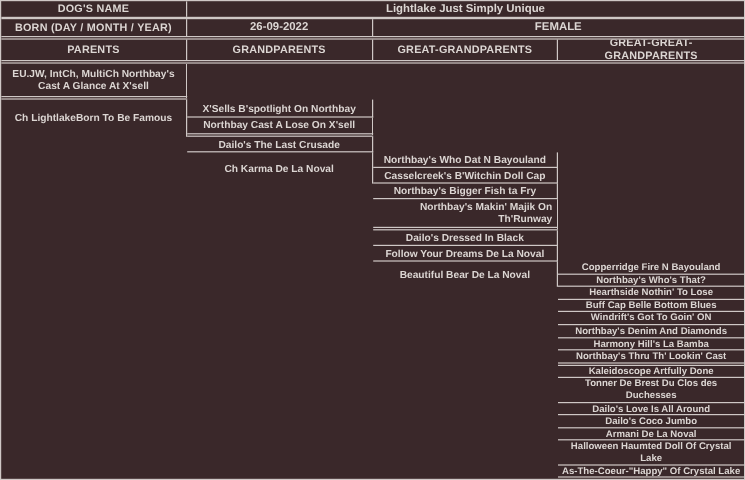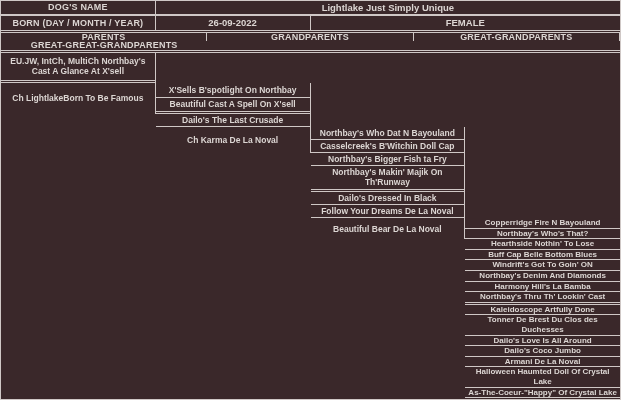--- a/index.html
+++ b/index.html
@@ -24,34 +24,34 @@
     line-height:1.2;
     overflow:hidden;
     font-weight:bold;
   }
   .br{border-right:1px solid var(--line);}
   .bb{border-bottom:1px solid var(--line);}
   .bd{border-bottom:3px double var(--line);}
   
   .hrow1{height:22px;display:grid;grid-template-columns:1fr 3fr;border-bottom:2px solid var(--line);}
   .hrow2{height:24px;display:grid;grid-template-columns:1fr 1fr 2fr;border-bottom:3px double var(--line);}
-  .hrow3{height:20px;display:grid;grid-template-columns:repeat(3,1fr);border-bottom:3px double var(--line);}
+  .hrow3{height:20px;display:grid;grid-template-columns:repeat(4,1fr);border-bottom:3px double var(--line);}
   .hlabel{font-weight:bold;font-size:9px;letter-spacing:.2px;}
   .hvalue{font-size:9.5px;}
   
   .grid{
     flex:1;
     display:grid;
     grid-template-columns:repeat(4,1fr);
     grid-template-rows:repeat(16,1fr);
   }
   .name{font-size:8.5px;}
   .name.small{font-size:8px;padding:0 2px;}
   .c1{grid-column:1;} .c2{grid-column:2;} .c3{grid-column:3;} .c4{grid-column:4;}
-  .sp8{grid-row:span 8;} .sp4{grid-row:span 4;} .sp2{grid-row:span 2;} .sp1{grid-row:span 1;}
+  .sp8{grid-row:span 8;} .sp4{grid-row:span 4;} .sp2{grid-row:span 2;text-align:right;} .sp1{grid-row:span 1;}
 </style>
 </head>
 <body>
 
 <div class="pedigree">
 
   <div class="hrow1">
     <div class="cell hlabel br">DOG'S NAME</div>
     <div class="cell hvalue">Lightlake Just Simply Unique</div>
   </div>
@@ -68,21 +68,21 @@
     <div class="cell hlabel br">GREAT-GRANDPARENTS</div>
     <div class="cell hlabel">GREAT-GREAT-GRANDPARENTS</div>
   </div>
 
   <div class="grid">
 
     <div class="cell name c1 sp8 br bd">EU.JW, IntCh, MultiCh Northbay's Cast A Glance At X'sell</div>
     <div class="cell name c1 sp8 br">Ch LightlakeBorn To Be Famous</div>
 
     <div class="cell name c2 sp4 br bb">X'Sells B'spotlight On Northbay</div>
-    <div class="cell name c2 sp4 br bd">Beautiful Cast A Spell On X'sell</div>
+    <div class="cell name c2 sp4 br bd">Northbay Cast A Lose On X'sell</div>
     <div class="cell name c2 sp4 br bb">Dailo's The Last Crusade</div>
     <div class="cell name c2 sp4 br">Ch Karma De La Noval</div>
 
     <div class="cell name c3 sp2 br bb">Northbay's Who Dat N Bayouland</div>
     <div class="cell name c3 sp2 br bb">Casselcreek's B'Witchin Doll Cap</div>
     <div class="cell name c3 sp2 br bb">Northbay's Bigger Fish ta Fry</div>
     <div class="cell name c3 sp2 br bd">Northbay's Makin' Majik On Th'Runway</div>
     <div class="cell name c3 sp2 br bb">Dailo's Dressed In Black</div>
     <div class="cell name c3 sp2 br bb">Follow Your Dreams De La Noval</div>
     <div class="cell name c3 sp2 br">Beautiful Bear De La Noval</div>

